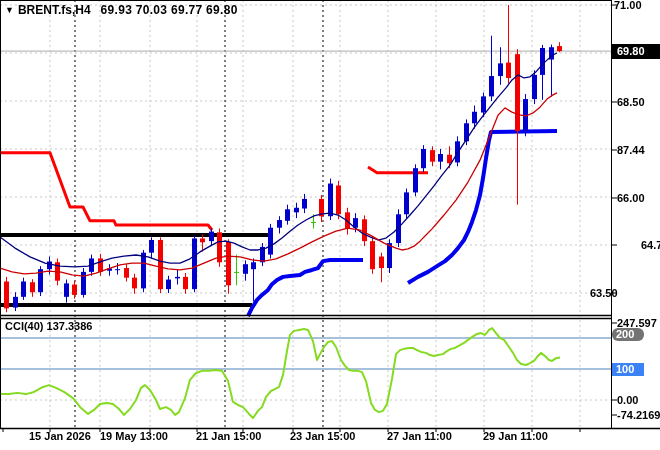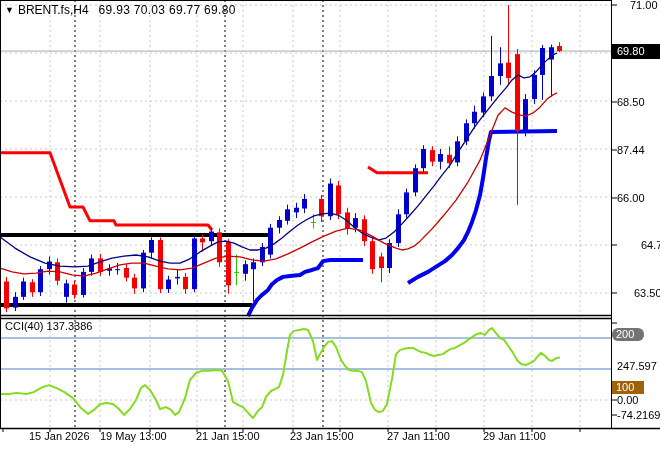--- a/index.html
+++ b/index.html
@@ -1,17 +1,17 @@
 <!DOCTYPE html>
 <html><head>
 <meta charset="utf-8">
 <style>
   html,body{margin:0;padding:0;background:#fff;}
   #app{position:relative;width:660px;height:450px;background:#ffffff;overflow:hidden;
-       font-family:"Liberation Sans",sans-serif;font-size:11px;color:#000;}
+       font-family:"Liberation Sans",sans-serif;font-size:11px;color:#000;font-weight:bold;}
   #cv{position:absolute;left:0;top:0;}
   .abs{position:absolute;white-space:nowrap;line-height:13px;}
   #hdr{left:5px;top:4px;font-size:12px;}
   #hdr .tri{font-size:9px;margin-right:4px;position:relative;top:-1px;}
   #hdr .ohlc{margin-left:10px;letter-spacing:0.3px;}
   .badge{left:612px;width:28px;height:13px;color:#fff;text-align:left;padding-left:4px;line-height:13px;}
   #bid{left:612px;top:44px;width:46px;height:15px;background:#000;color:#fff;line-height:15px;padding-left:5px;font-size:11px;}
   #ccilbl{left:5px;top:320px;}
 </style>
 </head>
@@ -219,31 +219,31 @@
 
   <div id="hdr" class="abs">
     <span class="tri">▼</span><span>BRENT.fs,H4</span><span class="ohlc">69.93 70.03 69.77 69.80</span>
   </div>
 
   <div id="bid" class="abs" style="top: 43.58px;">69.80</div>
 
   <div id="ccilbl" class="abs">CCI(40) 137.3386</div>
 
   <div id="labels">
-      <div class="abs" style="left: 630px; top: -1px;">71.00</div>
+      <div class="abs" style="left: 614px; top: -1px;">71.00</div>
       <div class="abs" style="left: 617px; top: 96px; text-align: right;">68.50</div>
       <div class="abs" style="left: 617px; top: 144px;">87.44</div>
       <div class="abs" style="left: 617px; top: 192px;">66.00</div>
       <div class="abs" style="left: 641px; top: 239px;">64.75</div>
-      <div class="abs" style="left: 634px; top: 287px;">63.50</div>
-      <div class="abs" style="left: 617px; top: 317px; margin-top: 43px;">247.597</div>
+      <div class="abs" style="left: 590px; top: 287px;">63.50</div>
+      <div class="abs" style="left: 617px; top: 317px;">247.597</div>
       <div class="abs" style="left: 617px; top: 394px;">0.00</div>
       <div class="abs" style="left: 617px; top: 409px;">-74.2169</div>
       <div class="abs badge" style="top: 328px; background: #737373; border-radius: 6px;">200</div>
-      <div class="abs badge" style="top: 381px; background: #a16207;">100</div>
+      <div class="abs badge" style="top: 363px; background: #3b82f6;">100</div>
       <div class="abs" style="left: 2px; top: 430px; margin-left: 27px;">15 Jan 2026</div>
       <div class="abs" style="left: 100px; top: 430px;">19 May 13:00</div>
       <div class="abs" style="left: 196px; top: 430px; text-align: right;">21 Jan 15:00</div>
       <div class="abs" style="left: 290px; top: 430px;">23 Jan 15:00</div>
       <div class="abs" style="left: 387px; top: 430px;">27 Jan 11:00</div>
       <div class="abs" style="left: 483px; top: 430px;">29 Jan 11:00</div>
     </div>
 </div>
 
 </body></html>

